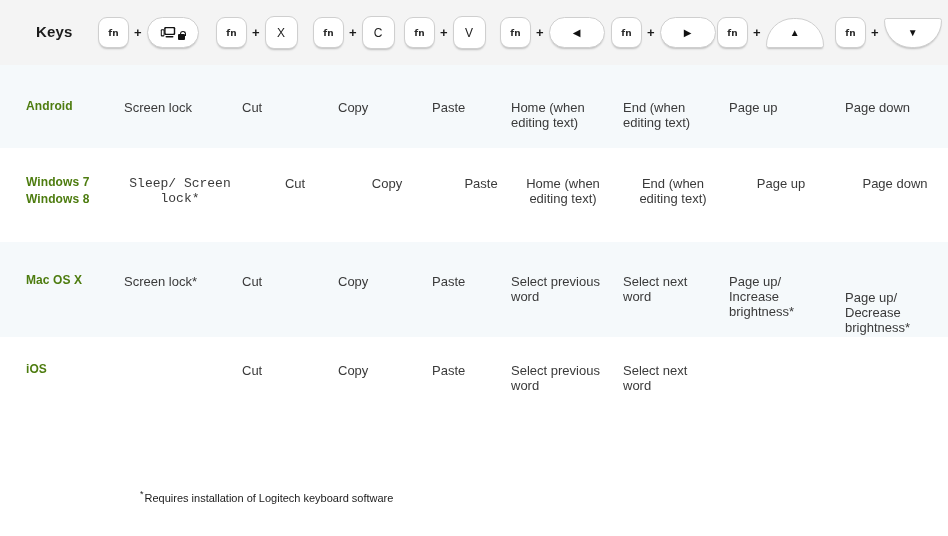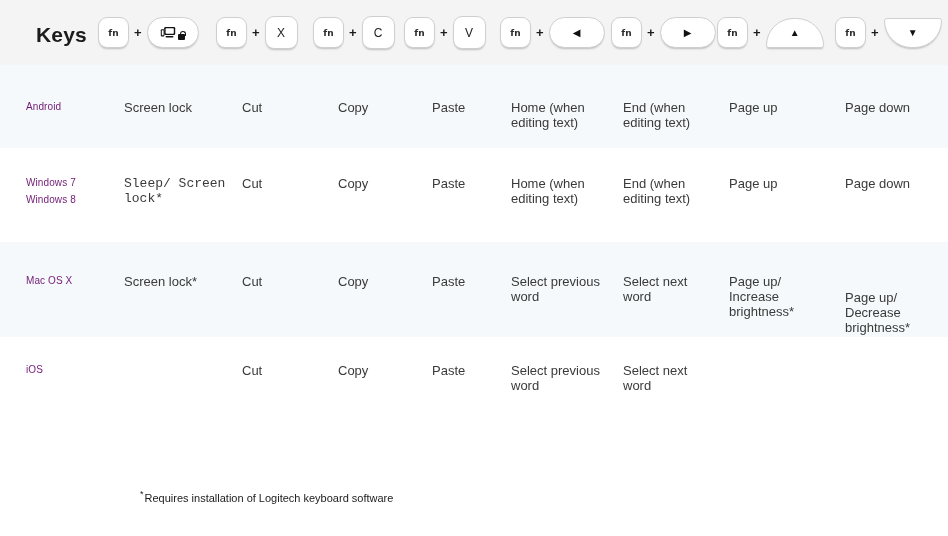--- a/index.html
+++ b/index.html
@@ -12,21 +12,21 @@
     -webkit-font-smoothing:antialiased;
   }
 
   
   #keys-header{
     position:absolute;left:0;top:0;width:948px;height:65px;
     background:#f4f4f4;
   }
   #keys-label{
     position:absolute;left:36px;top:23px;
-    font-size:21px;font-weight:bold;color:#1b1b1b;letter-spacing:.2px;
+    font-size:15px;font-weight:bold;color:#1b1b1b;letter-spacing:.2px;
   }
   .combo{
     position:absolute;top:0;height:65px;
     display:flex;align-items:center;
   }
   .plus{
     font-size:13px;font-weight:bold;color:#1b1b1b;
     margin:0 5px;line-height:1;
   }
 
@@ -89,21 +89,21 @@
     background:#c9c9c9;
   }
 
   
   #table{position:absolute;left:0;top:65px;width:948px;}
   .row{position:relative;width:948px;box-sizing:border-box;}
   .row.shaded{background:#f5f9fb;}
   .row.plain{background:#ffffff;}
   .oslabel{
     position:absolute;left:26px;
-    font-size:10px;font-weight:normal;color:#701a75;
+    font-size:12px;font-weight:bold;color:#4d7c0f;
     line-height:17px;letter-spacing:.1px;
   }
   .cell{
     position:absolute;
     font-size:13px;color:#3a3a3a;
     line-height:15px;
     font-family:"Liberation Sans","DejaVu Sans",sans-serif;
   }
 
   
@@ -228,21 +228,21 @@
     <div class="cell" style="left:124px;top:35px;width:118px;">Screen lock</div>
     <div class="cell" style="left:242px;top:35px;width:106px;">Cut</div>
     <div class="cell" style="left:338px;top:35px;width:98px;">Copy</div>
     <div class="cell" style="left:432px;top:35px;width:98px;">Paste</div>
     <div class="cell" style="left:511px;top:35px;width:104px;">Home (when editing text)</div>
     <div class="cell" style="left:623px;top:35px;width:100px;">End (when editing text)</div>
     <div class="cell" style="left:729px;top:35px;width:104px;">Page up</div>
     <div class="cell" style="left:845px;top:35px;width:100px;">Page down</div>
   </div>
 
-  <div class="row plain" style="height:94px;">
+  <div class="row plain" style="height:94px;text-align:center;">
     <div class="oslabel" style="top:26px;">
       <div>Windows 7</div>
       <div>Windows 8</div>
     </div>
     <div class="cell" style="left:124px;top:28px;width:112px;font-family:Liberation Mono, monospace;">Sleep/ Screen lock*</div>
     <div class="cell" style="left:242px;top:28px;width:106px;">Cut</div>
     <div class="cell" style="left:338px;top:28px;width:98px;">Copy</div>
     <div class="cell" style="left:432px;top:28px;width:98px;">Paste</div>
     <div class="cell" style="left:511px;top:28px;width:104px;">Home (when editing text)</div>
     <div class="cell" style="left:623px;top:28px;width:100px;">End (when editing text)</div>

